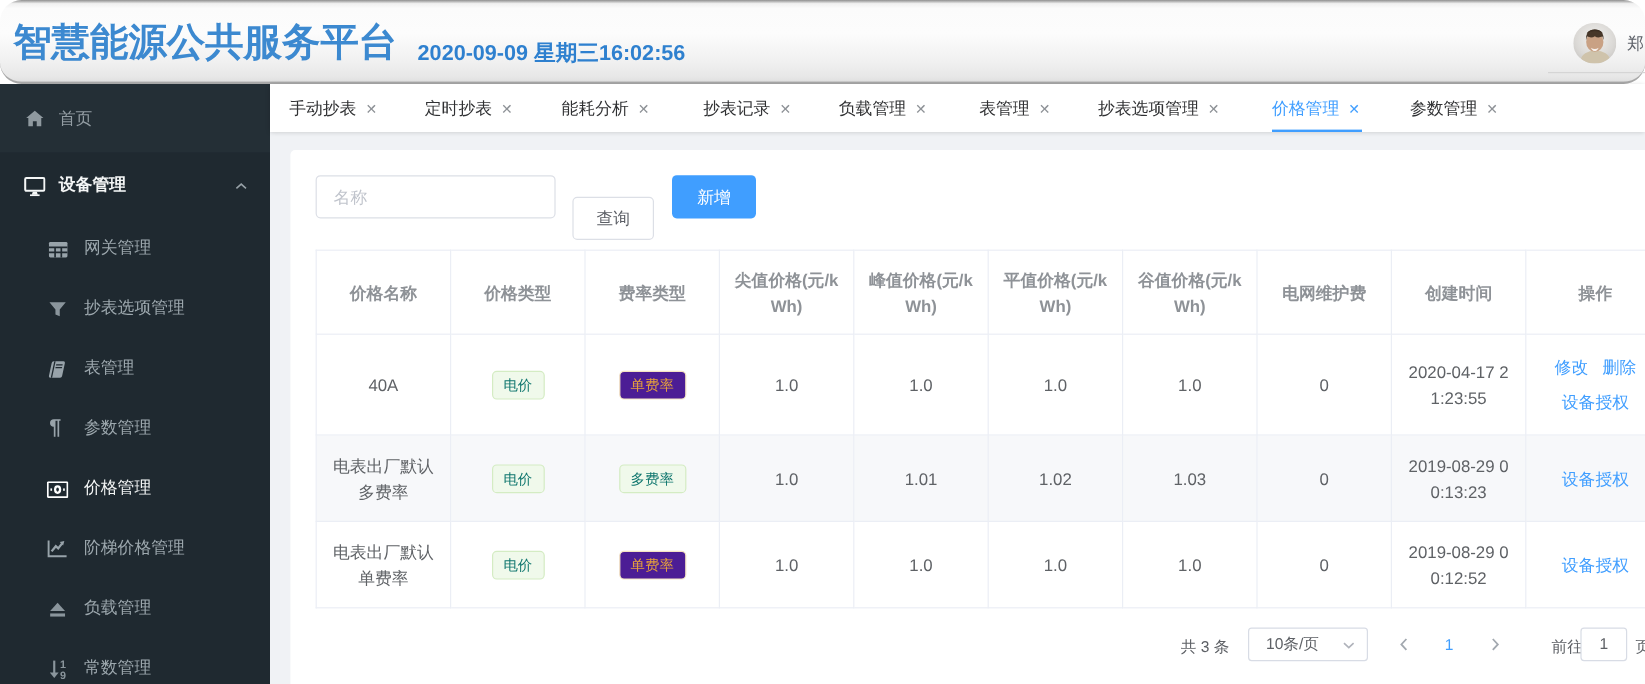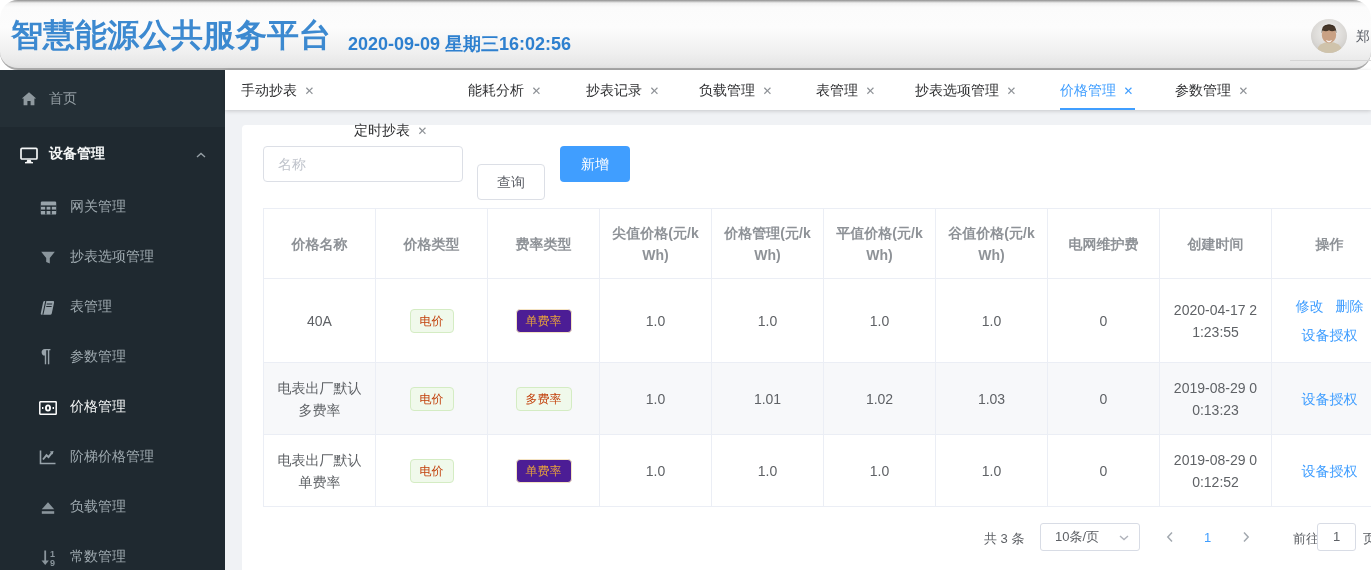--- a/index.html
+++ b/index.html
@@ -31,21 +31,21 @@
 #btnq{position:absolute;left:235px;top:39px;width:68px;height:36px;border:1px solid #dcdfe6;border-radius:4px;background:#fff;font-size:14px;color:#5c5f66;text-align:center;line-height:34px;}
 #btna{position:absolute;left:318px;top:21px;width:70px;height:36px;border-radius:4px;background:#409eff;font-size:14px;color:#fff;text-align:center;line-height:36px;}
 #tbl{position:absolute;left:21px;top:83px;border-collapse:collapse;table-layout:fixed;font-size:14px;}
 #tbl th,#tbl td{border:1px solid #ebeef5;text-align:center;vertical-align:middle;padding:0 10px;word-break:break-all;line-height:22px;}
 #tbl th{color:#8e9297;font-weight:bold;height:70px;}
 #tbl td{color:#5f6266;}
 #tbl tr.r1{height:84px;}
 #tbl tr.r2{height:72px;background:#f7f8fa;}
 #tbl tr.r3{height:72px;}
 .tag{display:inline-block;height:24px;line-height:22px;padding:0 9px;border-radius:4px;font-size:12px;}
-.tg{color:#c2410c;background:#f0f9eb;border:1px solid #d4ecc3;}
+.tg{color:#0f766e;background:#f0f9eb;border:1px solid #d4ecc3;}
 .to{color:#e6a23c;background:#4c1d95;border:1px solid #f4e3c3;}
 .lnk{color:#409eff;}
 #tbl td.op1{line-height:29px;}
 .op1 .lnk{margin:0 6px;}
 .pg{position:absolute;font-size:13px;color:#5e6166;}
 #pgsel{position:absolute;left:798px;top:398px;width:100px;height:28px;border:1px solid #d8dce5;border-radius:3px;line-height:26px;padding-left:14px;color:#5e6166;font-size:13px;background:#fff;}
 #pgin{position:absolute;left:1075px;top:398px;width:39px;height:28px;border:1px solid #d8dce5;border-radius:3px;line-height:26px;text-align:center;color:#5e6166;font-size:13px;background:#fff;}
 .chev{position:absolute;top:405px;width:14px;height:14px;}
 </style>
 </head>
@@ -159,21 +159,21 @@
         <path d="M1.5 11.5h7.4L5.2 16Z" fill="#8a959c"></path>
         <text x="10" y="8" font-size="9" font-weight="bold" fill="#8a959c" font-family="Liberation Sans">1</text>
         <text x="10" y="17" font-size="9" font-weight="bold" fill="#8a959c" font-family="Liberation Sans">9</text>
       </svg>
     <span class="t" style="top:15px;">常数管理</span>
   </div>
 </div>
 
 <div id="tb">
   <span class="tab" style="left:16px;">手动抄表<span class="x">✕</span></span>
-  <span class="tab" style="left:129px;margin-top:40px;">定时抄表<span class="x">✕</span></span>
+  <span class="tab" style="left:129px;">定时抄表<span class="x">✕</span></span>
   <span class="tab" style="left:243px;">能耗分析<span class="x">✕</span></span>
   <span class="tab" style="left:361px;">抄表记录<span class="x">✕</span></span>
   <span class="tab" style="left:474px;">负载管理<span class="x">✕</span></span>
   <span class="tab" style="left:591px;">表管理<span class="x">✕</span></span>
   <span class="tab" style="left:690px;">抄表选项管理<span class="x">✕</span></span>
   <span class="tab act" style="left:835px;">价格管理<span class="x" style="color:#409eff;">✕</span></span>
   <span class="tab" style="left:950px;">参数管理<span class="x">✕</span></span>
   <div id="bar"></div>
 </div>
 
@@ -194,21 +194,21 @@
         <col width="112">
         <col width="112">
         <col width="116">
       </colgroup>
     <tbody>
         <tr>
       <th>价格名称</th>
           <th>价格类型</th>
           <th>费率类型</th>
           <th>尖值价格(元/kWh)</th>
-          <th>价格管理(元/kWh)</th>
+          <th>峰值价格(元/kWh)</th>
           <th>平值价格(元/kWh)</th>
           <th>谷值价格(元/kWh)</th>
           <th>电网维护费</th>
           <th>创建时间</th>
           <th>操作</th>
     </tr>
     <tr class="r1">
       <td>40A</td>
           <td><span class="tag tg">电价</span></td>
           <td><span class="tag to">单费率</span></td>

